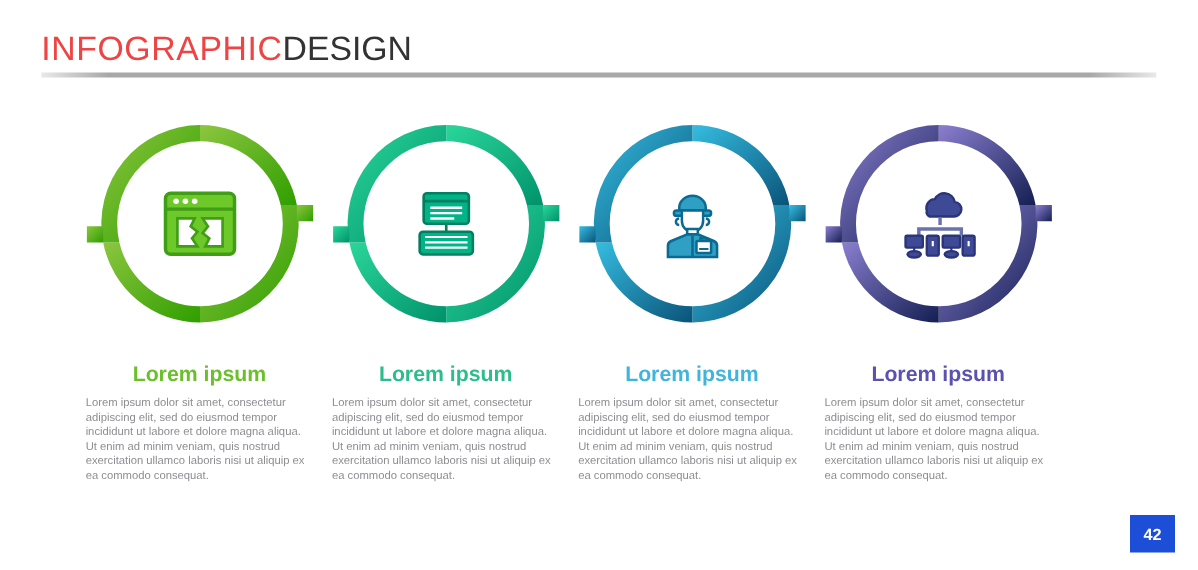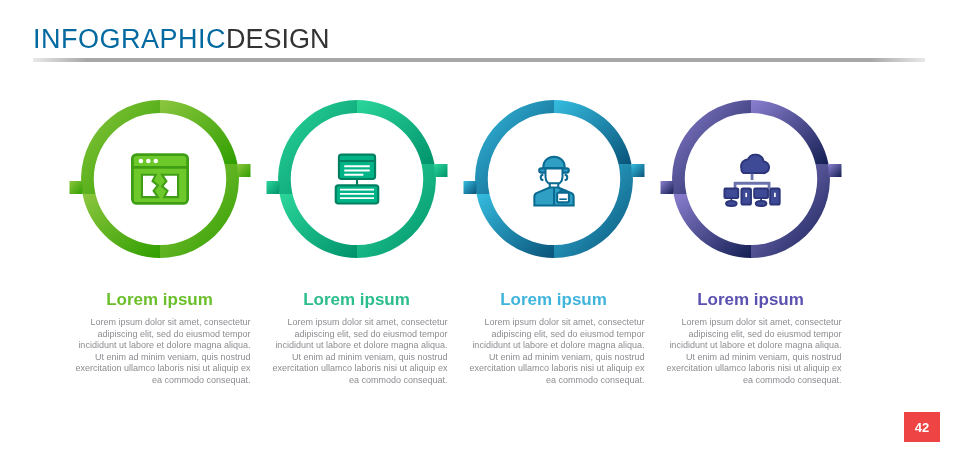--- a/index.html
+++ b/index.html
@@ -22,21 +22,21 @@
     top: 24px;
     width: 892px;
   }
   .header-title {
     font-size: 27px;
     letter-spacing: 0.5px;
     line-height: 30px;
     white-space: nowrap;
   }
   .title-light {
-    color: #0369a1;
+    color: #ef4444;
     font-weight: 400;
   }
   .title-bold {
     color: #333333;
     font-weight: 400;
     letter-spacing: 0px;
   }
   .header-rule {
     position: absolute;
     left: 0px;
@@ -105,32 +105,32 @@
     font-size: 17px;
     font-weight: 700;
     line-height: 20px;
     margin-bottom: 7px;
     white-space: nowrap;
   }
   .caption-body {
     font-size: 9px;
     line-height: 11.6px;
     color: #8d8d92;
-    text-align: right;
+    text-align: left;
     padding: 0 2px;
   }
 
   
   .page-badge {
     position: absolute;
     right: 18px;
     bottom: 14px;
     width: 36px;
     height: 30px;
-    background: #ef4444;
+    background: #1d4ed8;
     color: #ffffff;
     font-size: 13px;
     font-weight: 700;
     display: flex;
     align-items: center;
     justify-content: center;
   }
 </style>
 </head>
 <body>

